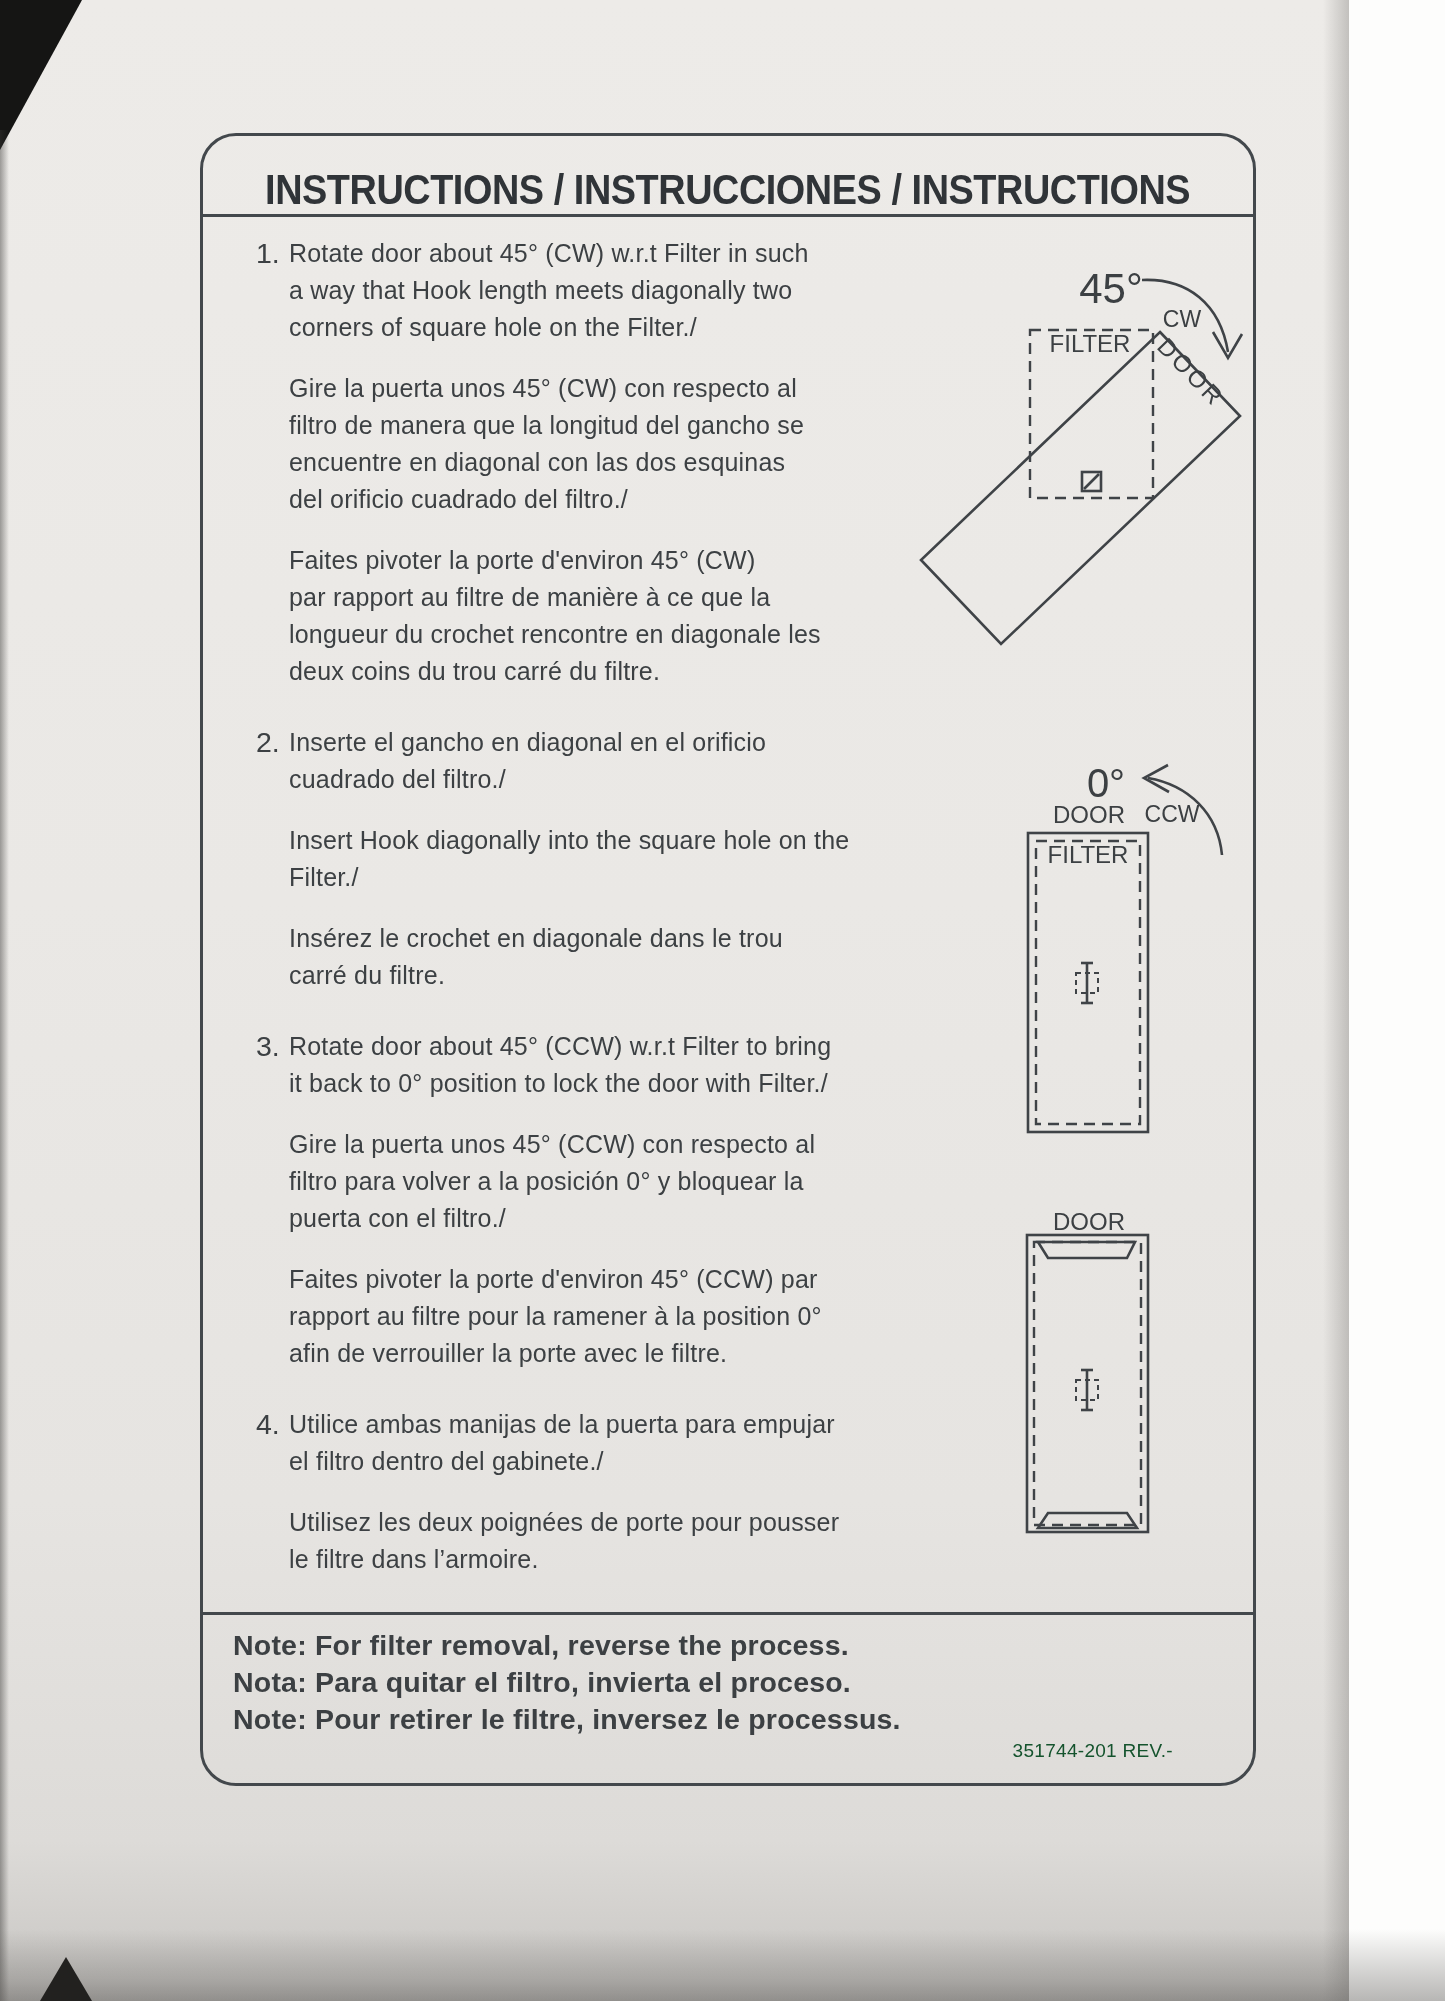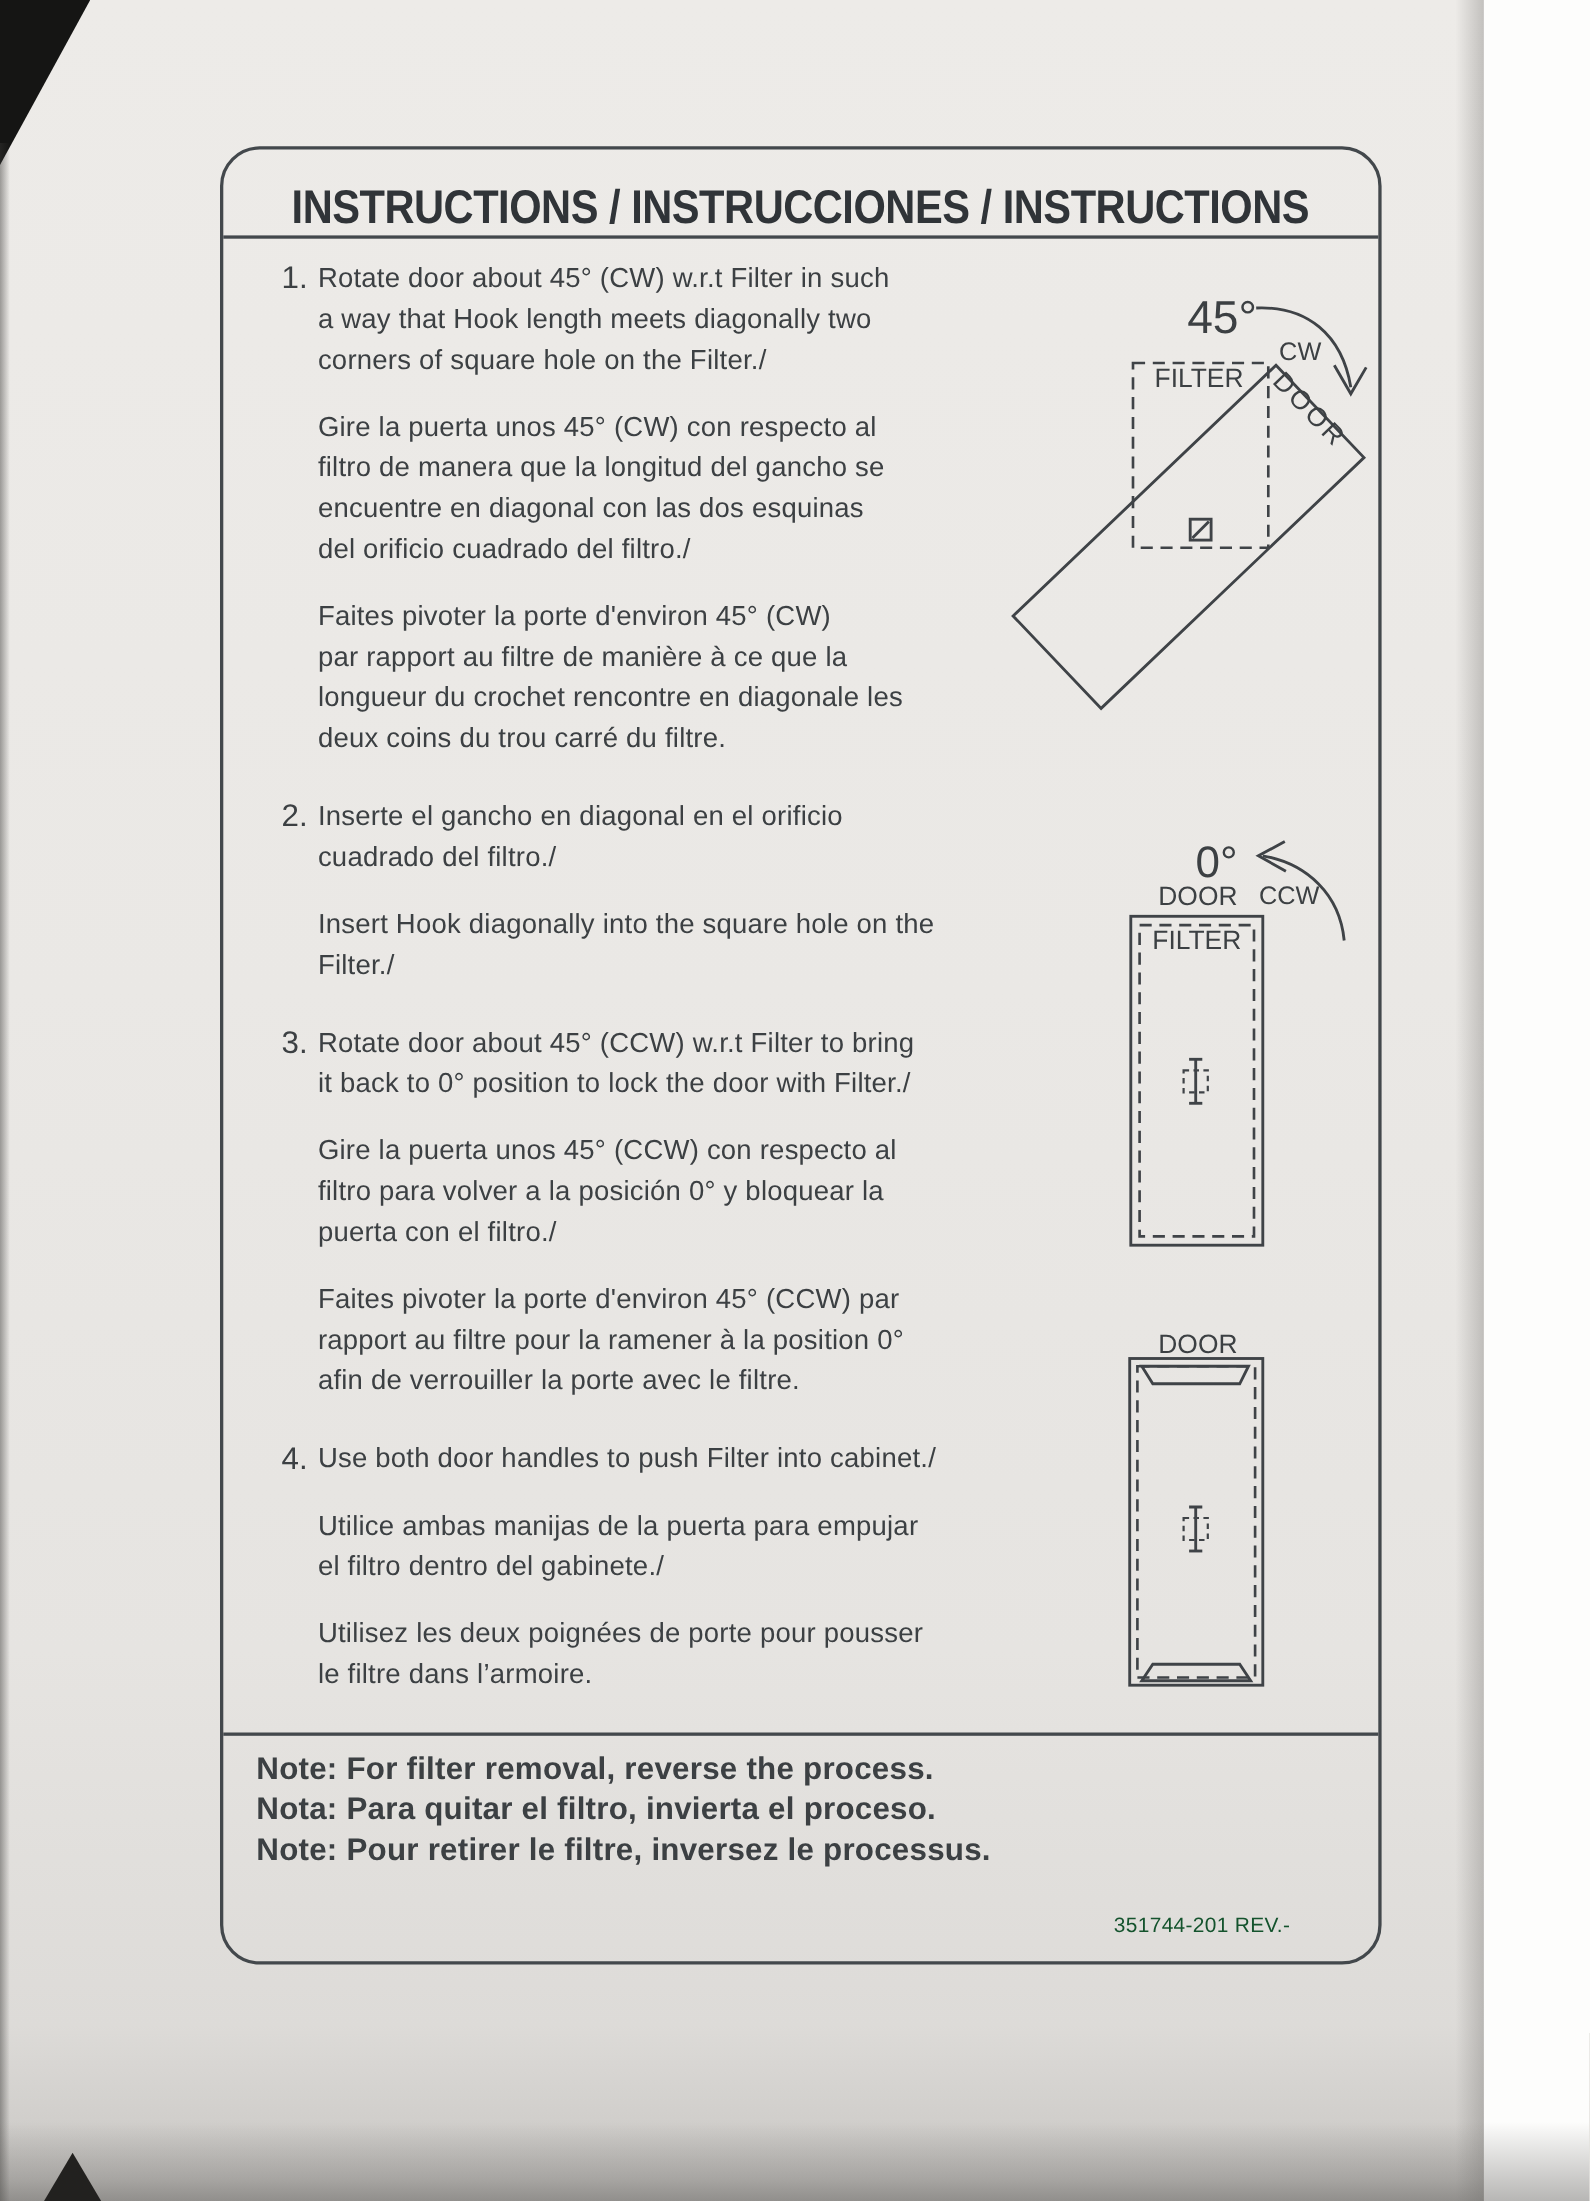--- a/index.html
+++ b/index.html
@@ -109,37 +109,38 @@
 longueur du crochet rencontre en diagonale les
 deux coins du trou carré du filtre.</p>
     </div>
 
     <div class="step">
       <span class="step-num">2.</span>
       <p>Inserte el gancho en diagonal en el orificio
 cuadrado del filtro./</p>
       <p>Insert Hook diagonally into the square hole on the
 Filter./</p>
+      <p>Insérez le crochet en diagonale dans le trou
+carré du filtre.</p>
     </div>
 
     <div class="step">
       <span class="step-num">3.</span>
       <p>Rotate door about 45° (CCW) w.r.t Filter to bring
 it back to 0° position to lock the door with Filter./</p>
       <p>Gire la puerta unos 45° (CCW) con respecto al
 filtro para volver a la posición 0° y bloquear la
 puerta con el filtro./</p>
       <p>Faites pivoter la porte d'environ 45° (CCW) par
 rapport au filtre pour la ramener à la position 0°
 afin de verrouiller la porte avec le filtre.</p>
     </div>
 
     <div class="step">
       <span class="step-num">4.</span>
-      <p>Use both door handles to push Filter into cabinet./</p>
       <p>Utilice ambas manijas de la puerta para empujar
 el filtro dentro del gabinete./</p>
       <p>Utilisez les deux poignées de porte pour pousser
 le filtre dans l’armoire.</p>
     </div>
   </div>
 
   <div class="notes">
     <p>Note: For filter removal, reverse the process.</p>
     <p>Nota: Para quitar el filtro, invierta el proceso.</p>

